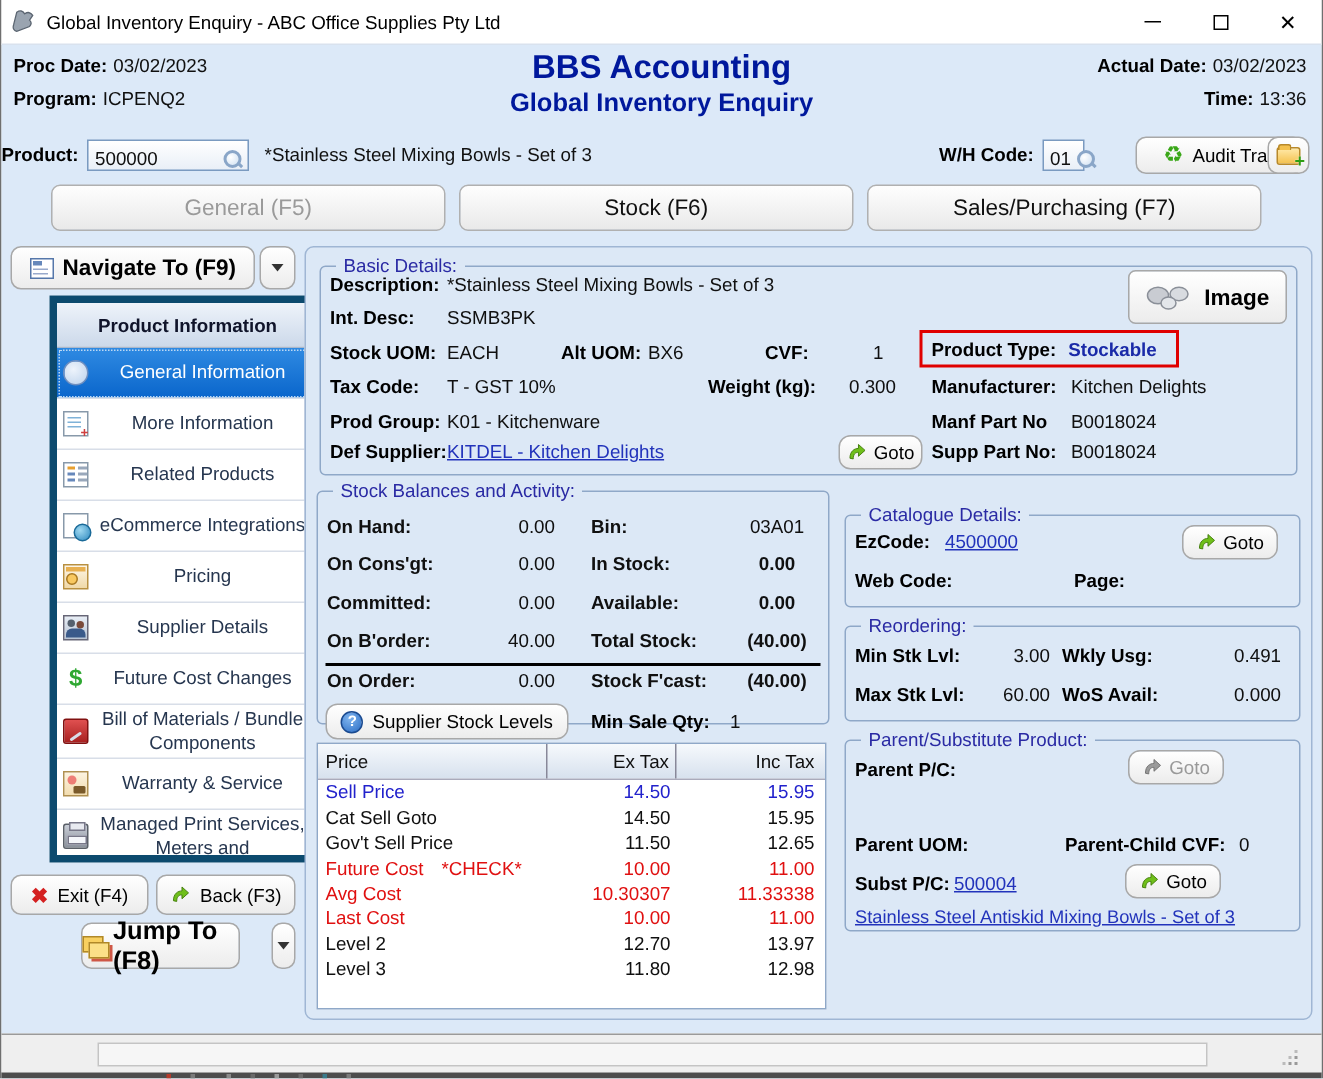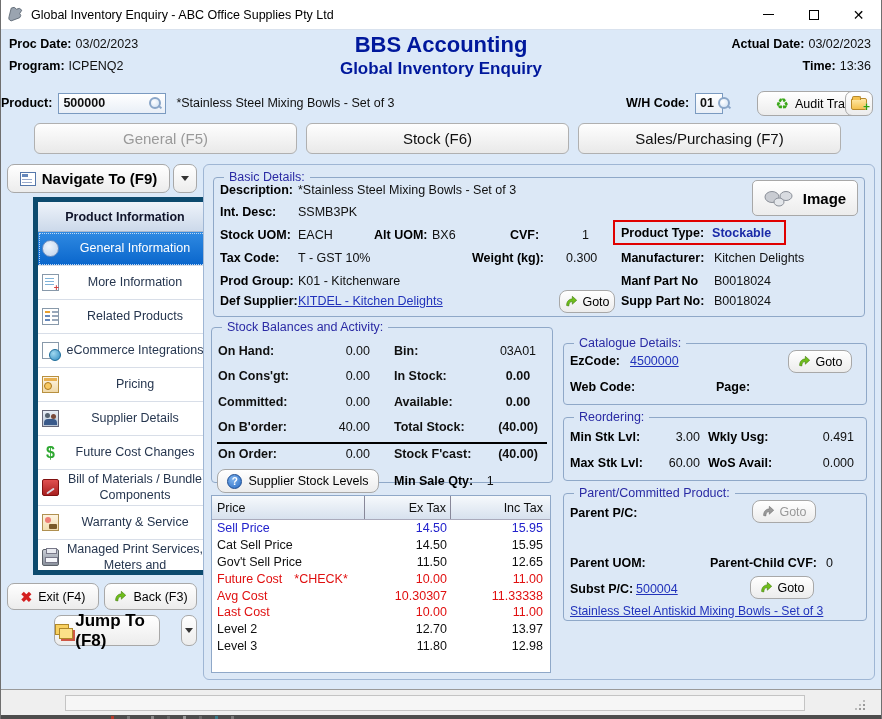--- a/index.html
+++ b/index.html
@@ -22,21 +22,21 @@
   .hdr-right { position:absolute; right:10px; top:7px; text-align:right; }
   .hdr-row { margin-bottom:8px; white-space:nowrap; }
   .lb { font-weight:bold; color:#000; }
   .hdr-row .val { margin-left:4px; }
   .hdr-center { position:absolute; left:0; right:0; top:2px; text-align:center; color:#00189c; }
   .app-title { font-size:22px; font-weight:bold; }
   .screen-title { font-size:17px; font-weight:bold; margin-top:1px; }
 
   
   .product-bar { height:30px; background:#dce9f8; display:flex; align-items:center; position:relative; }
-  .field { height:21px; background:linear-gradient(#ffffff,#e9eff7); border:1px solid #7a9ac0; display:flex; align-items:center; padding-left:4px; margin-left:6px;font-weight:bold; }
+  .field { height:21px; background:linear-gradient(#ffffff,#e9eff7); border:1px solid #7a9ac0; display:flex; align-items:flex-end; padding-left:4px; margin-left:6px; }
   .field .fval { flex:1; }
   .mag { width:14px; height:14px; position:relative; margin:0 3px; flex:0 0 auto; }
   .mag::before { content:""; position:absolute; left:1px; top:1px; width:8px; height:8px; border:2px solid #8aa6c8; border-radius:50%; background:radial-gradient(circle at 35% 35%, #ffffff, #cfe0f2); }
   .mag::after { content:""; position:absolute; left:10px; top:10px; width:4px; height:2px; background:#8aa6c8; transform:rotate(45deg); }
   .prod-desc { margin-left:10px; }
   .wh-label { position:absolute; left:625px; }
   .wh-field { position:absolute; left:688px; width:28px; }
   .btn { background:linear-gradient(#ffffff,#ececec); border:1px solid #a8a8a8; border-radius:7px; display:flex; align-items:center; justify-content:center; color:#000; }
   .audit-btn { position:absolute; left:756px; top:3px; width:112px; height:25px; gap:6px; }
   .recycle-icon { color:#3aa718; font-size:15px; line-height:1; }
@@ -433,21 +433,21 @@
               <span class="ph-ex">Ex Tax</span>
               <span class="ph-inc">Inc Tax</span>
             </div>
             <div>
                 <div class="p-row c-blue">
     <span class="p-label"><span class="p-text">Sell Price</span><span class="p-note"></span></span>
     <span class="p-ex">14.50</span>
     <span class="p-inc">15.95</span>
   </div>
                 <div class="p-row c-black">
-    <span class="p-label"><span class="p-text">Cat Sell Price</span><span class="p-note"></span></span>
+    <span class="p-label"><span class="p-text">Cat Sell Goto</span><span class="p-note"></span></span>
     <span class="p-ex">14.50</span>
     <span class="p-inc">15.95</span>
   </div>
                 <div class="p-row c-black">
     <span class="p-label"><span class="p-text">Gov't Sell Price</span><span class="p-note"></span></span>
     <span class="p-ex">11.50</span>
     <span class="p-inc">12.65</span>
   </div>
                 <div class="p-row c-red">
     <span class="p-label"><span class="p-text">Future Cost</span><span class="p-note">*CHECK*</span></span>
@@ -501,21 +501,21 @@
             <span class="abs" style="left:80px; top:12px; width:56px; text-align:right">3.00</span>
             <span class="abs lb" style="left:144px; top:12px">Wkly Usg:</span>
             <span class="abs" style="left:218px; top:12px; width:72px; text-align:right">0.491</span>
             <span class="abs lb" style="left:6px; top:38px">Max Stk Lvl:</span>
             <span class="abs" style="left:80px; top:38px; width:56px; text-align:right">60.00</span>
             <span class="abs lb" style="left:144px; top:38px">WoS Avail:</span>
             <span class="abs" style="left:218px; top:38px; width:72px; text-align:right">0.000</span>
           </div>
 
           <div class="group parent-group">
-            <span class="legend">Parent/Committed Product:</span>
+            <span class="legend">Parent/Substitute Product:</span>
             <span class="abs lb" style="left:6px; top:12px">Parent P/C:</span>
             <span class="abs" style="left:96px; top:12px"></span>
             <div class="btn goto-btn disabled" style="left:188px; top:6px; width:64px">
               <svg class="goto-arrow" viewBox="0 0 16 16">
                   <use href="#goto-arrow-shape" fill="#9a9a9a" stroke="#6f6f6f" stroke-width="0.7"></use>
                 </svg>
               <span>Goto</span>
             </div>
             <span class="abs lb" style="left:6px; top:62px">Parent UOM:</span>
             <span class="abs" style="left:92px; top:62px"></span>

